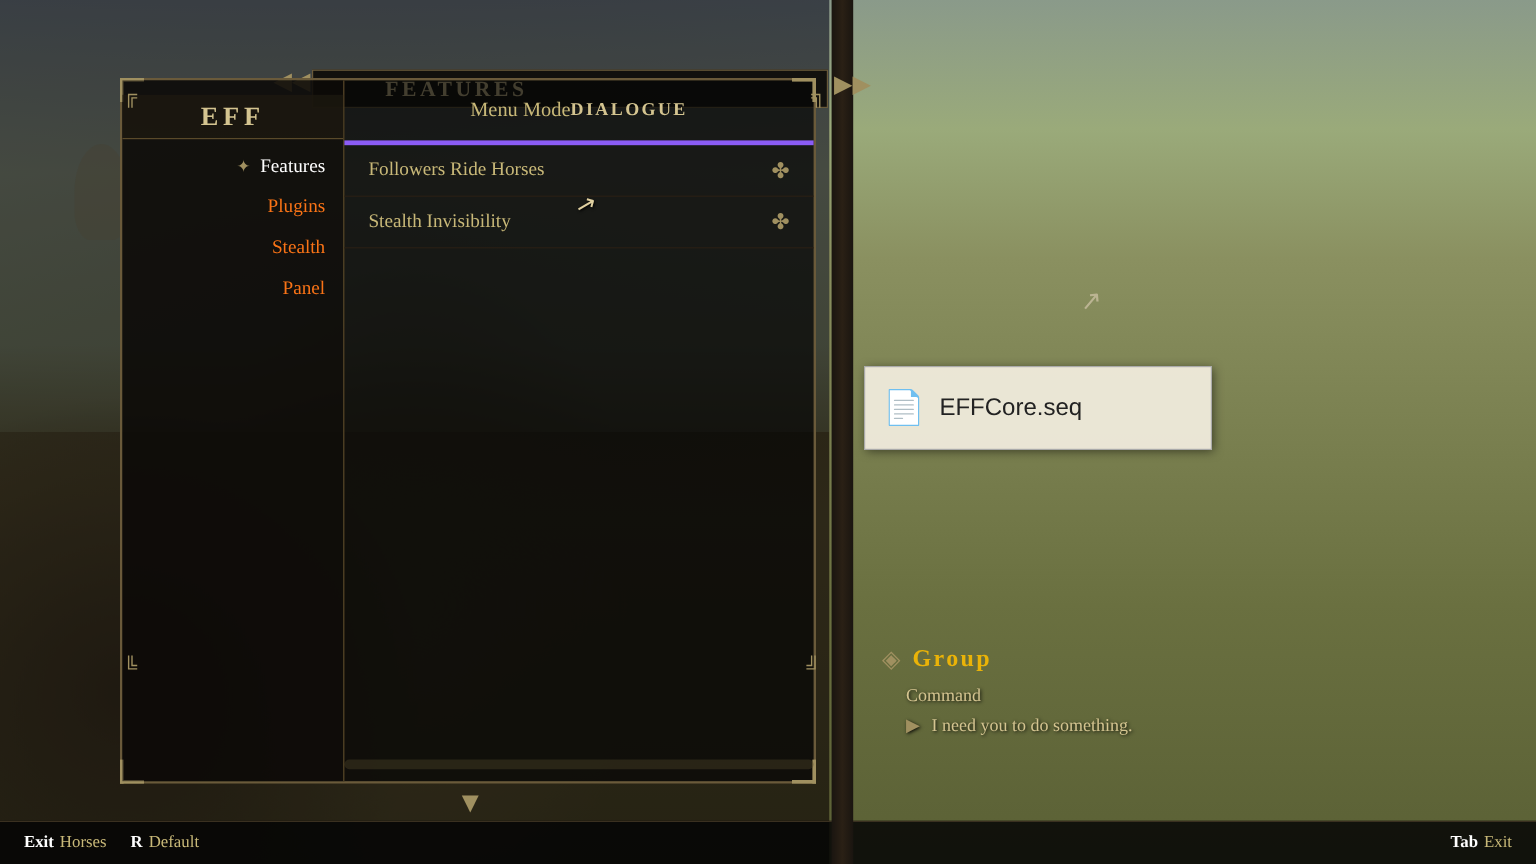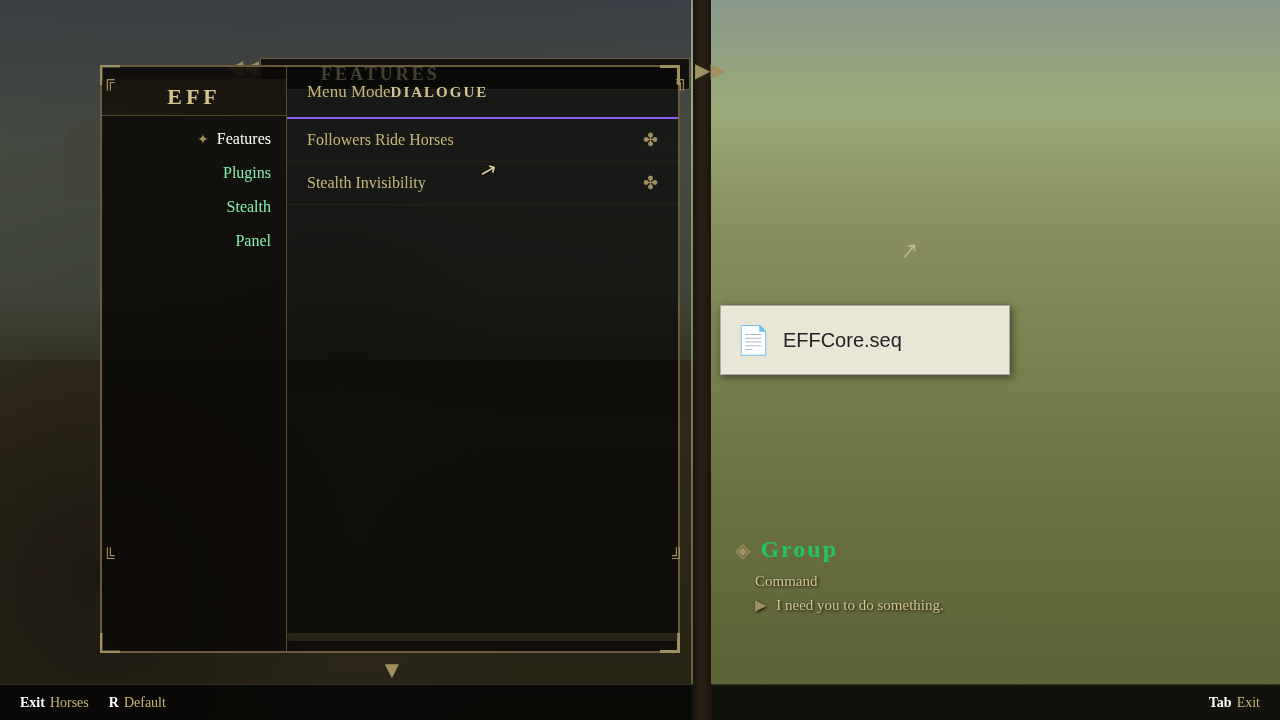--- a/index.html
+++ b/index.html
@@ -145,21 +145,21 @@
       top: 55px;
       left: 0;
       width: 100%;
     }
 
     .sidebar-item {
       display: flex;
       align-items: center;
       justify-content: flex-end;
       padding: 8px 15px;
-      color: #86efac;
+      color: #f97316;
       font-size: 16px;
       cursor: pointer;
     }
 
     .sidebar-item.active {
       color: #ffffff;
     }
 
     .sidebar-item-icon {
       margin-right: 8px;
@@ -173,23 +173,23 @@
       top: 0;
       left: 185px;
       right: 0;
       height: 100%;
     }
 
     
     .menu-row {
       display: flex;
       align-items: center;
-      justify-content: flex-start;
+      justify-content: center;
       padding: 15px 20px;
-      border-bottom: 2px solid #8b5cf6;
+      border-bottom: 4px solid #8b5cf6;
     }
 
     .menu-mode-label {
       color: #c8b878;
       font-size: 17px;
     }
 
     .dialogue-label {
       color: #d4c490;
       font-size: 15px;
@@ -281,22 +281,22 @@
       margin-bottom: 10px;
     }
 
     .group-diamond {
       color: #a09060;
       font-size: 20px;
       margin-right: 10px;
     }
 
     .group-label {
-      color: #22c55e;
-      font-size: 24px;
+      color: #eab308;
+      font-size: 20px;
       font-weight: bold;
       letter-spacing: 2px;
     }
 
     .group-options {
       padding-left: 20px;
     }
 
     .group-option {
       color: #d4c490;

